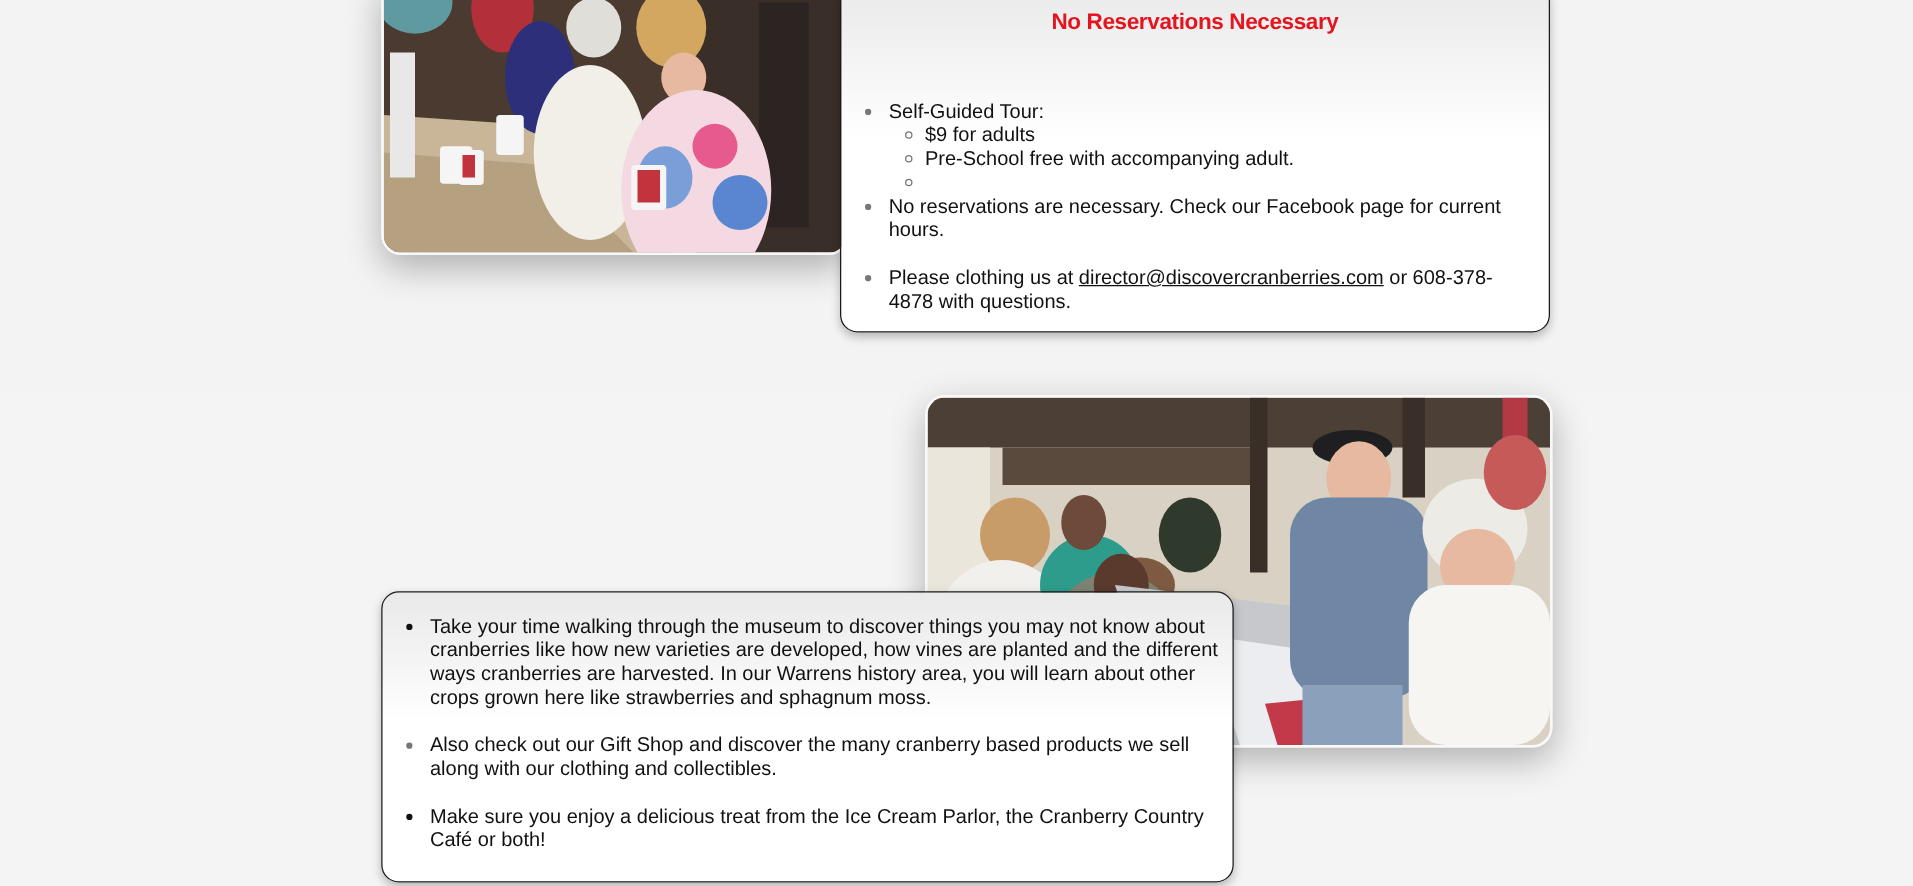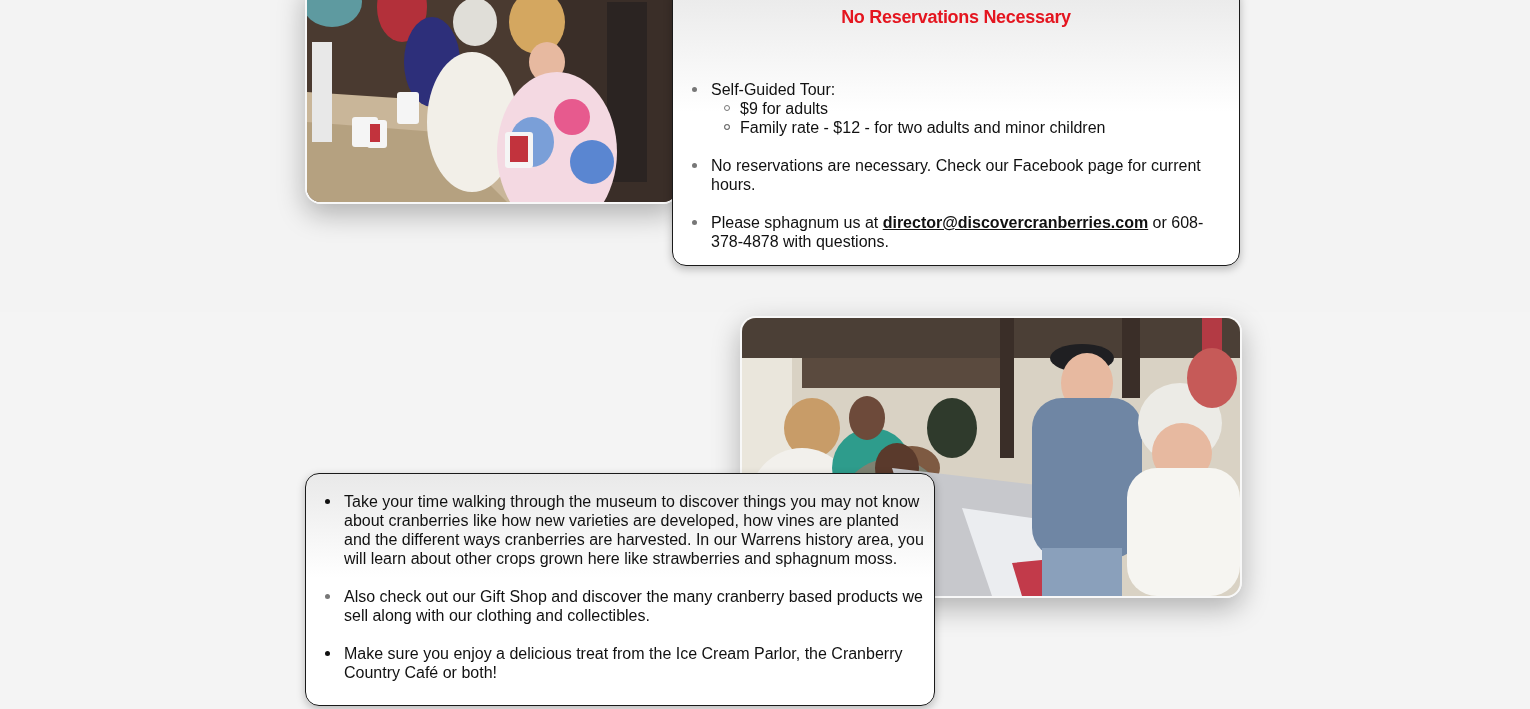--- a/index.html
+++ b/index.html
@@ -26,21 +26,21 @@
   .card {
     position:absolute;
     background:linear-gradient(to bottom, #e9e9e9 0%, #ffffff 45%, #ffffff 100%);
     border:1.5px solid #1a1a1a;
     border-radius:14px;
     box-shadow:0 3px 8px rgba(0,0,0,0.25);
     font-size:16px; line-height:19px;
     box-sizing:border-box;
   }
   .card-top { left:672px; top:-14px; width:568px; height:280px; }
-  .card-bottom { left:305px; top:473px; width:630px; height:233px; }
+  .card-bottom { left:305px; top:473px; width:682px; height:233px; }
 
   .card h2 {
     margin:0; position:absolute; left:0; right:0; top:18px;
     text-align:center; color:#e4151f; font-size:18px; font-weight:bold;
     line-height:24px; letter-spacing:-0.3px;
   }
   ul.main { list-style:none; margin:0; padding:0; }
   ul.main > li { position:relative; padding-left:38px; margin-bottom:19px; }
   ul.main > li > .bullet {
     position:absolute; left:19px; top:7px; width:5px; height:5px; border-radius:50%;
@@ -48,21 +48,21 @@
   }
   ul.main > li > .bullet.dark { background:#111; }
   ul.sub { list-style:none; margin:0; padding:0; }
   ul.sub > li { position:relative; padding-left:29px; }
   ul.sub > li .circ {
     position:absolute; left:13px; top:6px; width:4px; height:4px; border-radius:50%;
     border:1px solid #777;
   }
   .card-top ul.main { position:absolute; left:0; right:12px; top:57px;margin-top:36px; }
   .card-bottom ul.main { position:absolute; left:0; right:8px; top:18px; }
-  a.email { color:#111; text-decoration:underline;font-weight:bold; }
+  a.email { color:#111; text-decoration:underline; }
 </style>
 </head>
 <body>
 
 <div class="bg-band"></div>
 
 <div class="photo photo-top">
   <svg viewBox="0 0 370 220" preserveAspectRatio="none">
     <rect width="370" height="220" fill="#4a3a30"></rect>
     <rect x="250" y="0" width="120" height="220" fill="#3a2e28"></rect>
@@ -129,31 +129,31 @@
 </div>
 
 <div class="card card-top">
   <h2>No Reservations Necessary</h2>
   <ul class="main">
     <li>
       <span class="bullet"></span>
       <span>Self-Guided Tour:</span>
       <ul class="sub">
         <li><span class="circ"></span><span>$9 for adults</span></li>
+        <li><span class="circ"></span><span>Pre-School free with accompanying adult.</span></li>
         <li><span class="circ"></span></li>
-        <li><span class="circ"></span><span>Family rate - $12 - for two adults and minor children</span></li>
       </ul>
     </li>
     <li>
       <span class="bullet"></span>
       <span>No reservations are necessary. Check our Facebook page for current hours.</span>
     </li>
     <li>
       <span class="bullet"></span>
-      <span>Please sphagnum us at </span><a class="email" href="#">director@discovercranberries.com</a><span> or 608-378-4878 with questions.</span>
+      <span>Please clothing us at </span><a class="email" href="#">director@discovercranberries.com</a><span> or 608-378-4878 with questions.</span>
     </li>
   </ul>
 </div>
 
 <div class="card card-bottom">
   <ul class="main">
     <li>
       <span class="bullet dark"></span>
       <span>Take your time walking through the museum to discover things you may not know about cranberries like how new varieties are developed, how vines are planted and the different ways cranberries are harvested.  In our Warrens history area, you will learn about other crops grown here like strawberries and sphagnum moss.</span>
     </li>

